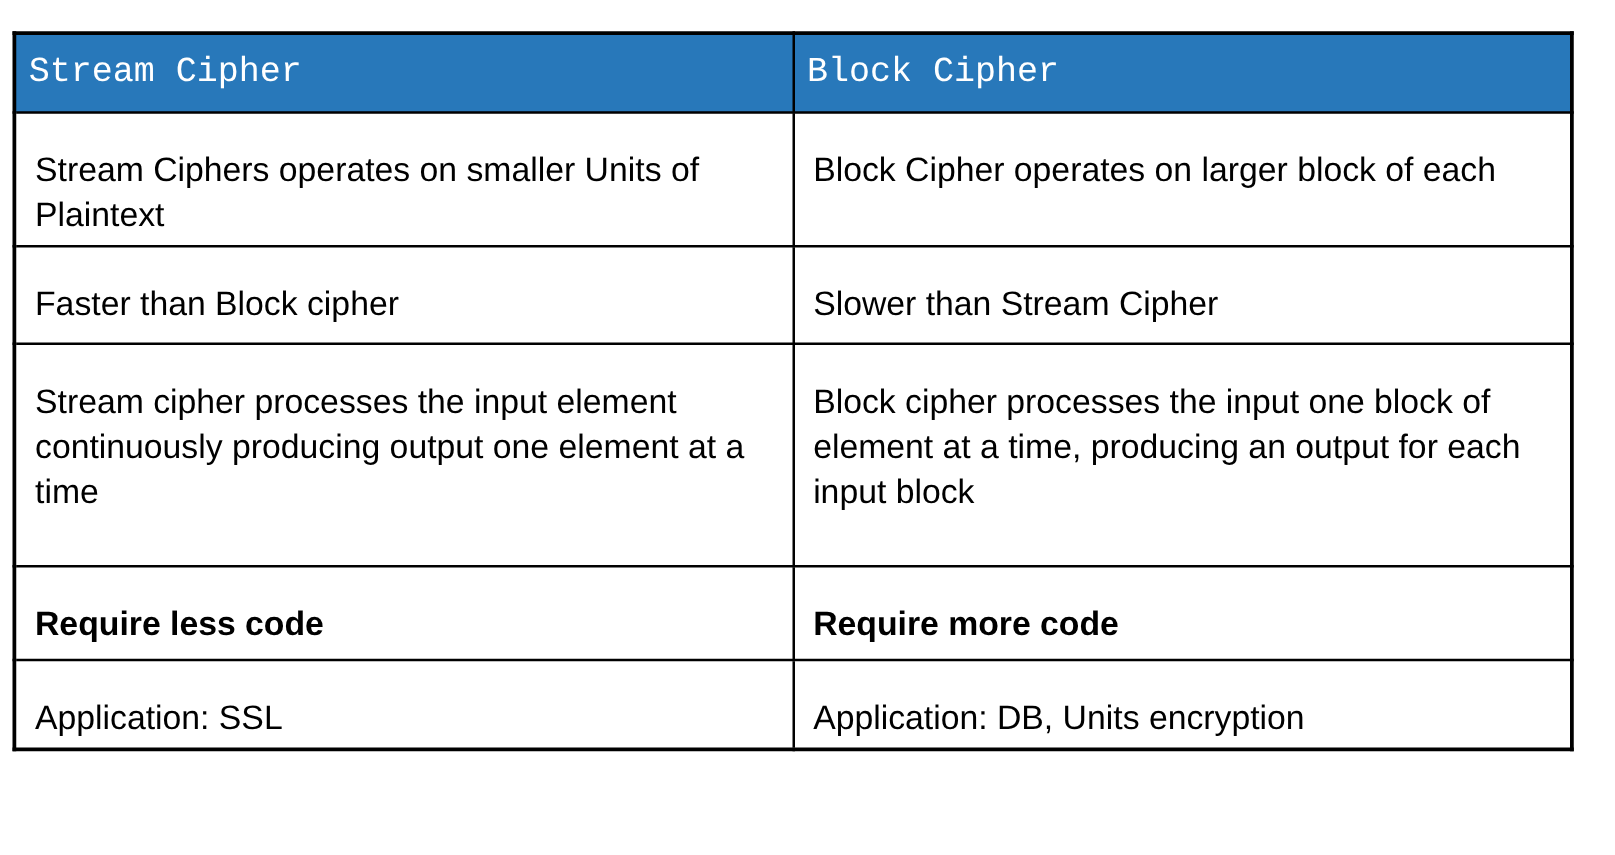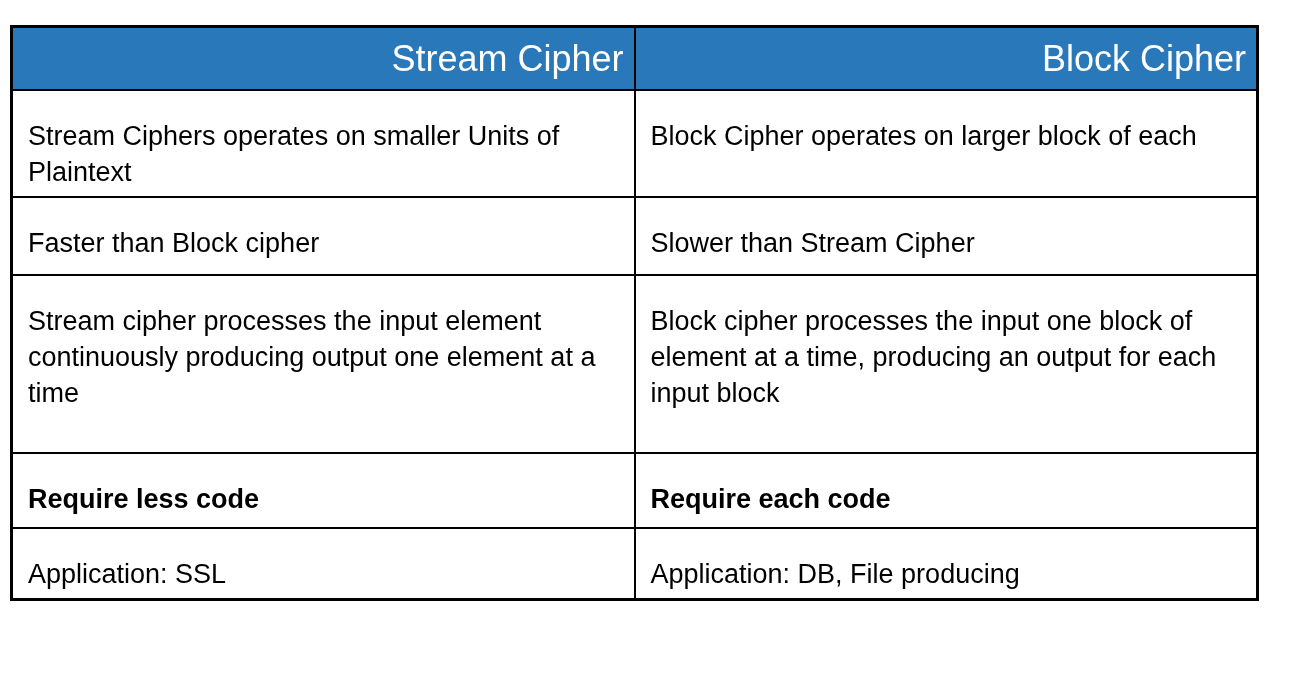--- a/index.html
+++ b/index.html
@@ -32,24 +32,25 @@
   }
   table.cipher-table {
     border: 3px solid #000000;
   }
   table.cipher-table th {
     width: 50%;
     height: 61px;
     background: var(--header-bg, #2878BA);
     color: var(--header-text, #ffffff);
     font-weight: normal;
-    font-size: 36px;
-    text-align: right;
+    font-size: 28px;
+    text-align: left;
     vertical-align: middle;
     padding: 0 10px;
+    font-family: Liberation Mono, monospace;
   }
   table.cipher-table td {
     vertical-align: top;
     text-align: left;
     padding: 27px 15px 6px 15px;
   }
   
   tbody tr:nth-child(1) { height: 106px; }
   tbody tr:nth-child(2) { height: 78px; }
   tbody tr:nth-child(3) { height: 178px; }
@@ -77,21 +78,21 @@
       <tr>
         <td>Faster than Block cipher</td>
         <td>Slower than Stream Cipher</td>
       </tr>
       <tr>
         <td>Stream cipher processes the input element continuously producing output one element at a time</td>
         <td>Block cipher processes the input one block of element at a time, producing an output for each input block</td>
       </tr>
       <tr>
         <td>Require less code</td>
-        <td>Require each code</td>
+        <td>Require more code</td>
       </tr>
       <tr>
         <td>Application: SSL</td>
-        <td>Application: DB, File producing</td>
+        <td>Application: DB, Units encryption</td>
       </tr>
     </tbody>
   </table>
 </div>
 
 </body></html>

